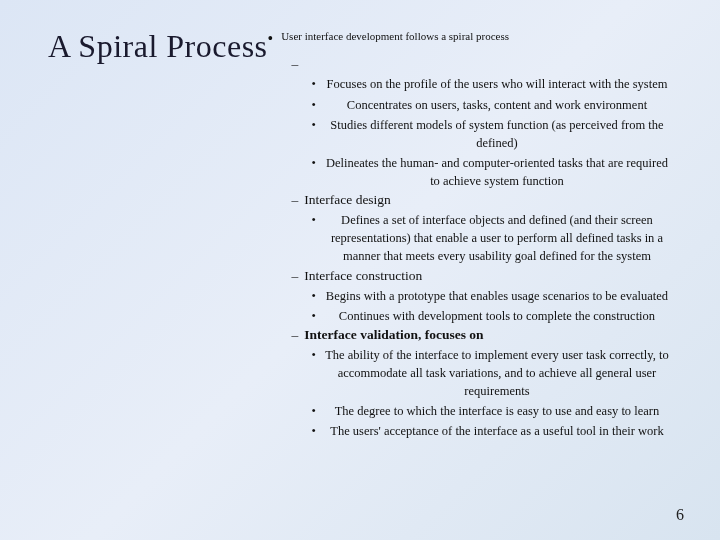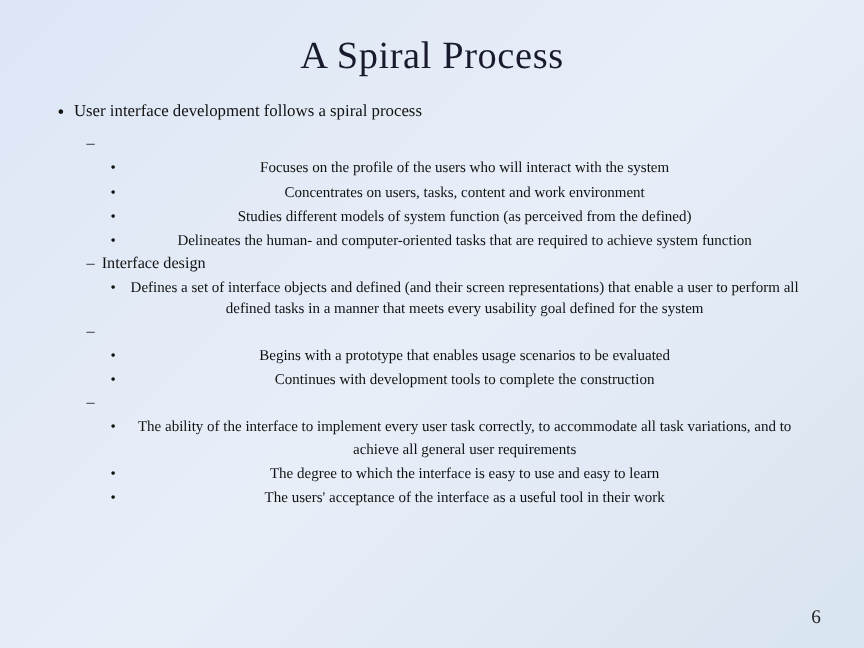--- a/index.html
+++ b/index.html
@@ -9,21 +9,20 @@
       background: linear-gradient(135deg, #dce6f5 0%, #e8eef8 50%, #d8e4f0 100%);
       font-family: Georgia, 'Times New Roman', serif;
       overflow: hidden;
       position: relative;
     }
     .slide {
       width: 720px;
       height: 540px;
       padding: 28px 48px 24px 48px;
       display: flex;
-      flex-direction: column;
     }
     .title {
       text-align: center;
       font-size: 32px;
       font-weight: normal;
       color: #1a1a2e;
       margin-bottom: 18px;
       letter-spacing: 0.5px;
     }
     .content {
@@ -36,21 +35,21 @@
       align-items: flex-start;
       margin-bottom: 6px;
     }
     .main-bullet-dot {
       font-size: 16px;
       margin-right: 8px;
       line-height: 1.4;
       flex-shrink: 0;
     }
     .main-bullet-text {
-      font-size: 14px;
+      font-size: 11px;
       line-height: 1.5;
     }
     .sub-section {
       margin-left: 24px;
       margin-top: 4px;
       margin-bottom: 4px;
     }
     .sub-heading {
       font-size: 13.5px;
       margin-bottom: 3px;
@@ -131,34 +130,36 @@
       </div>
       <div class="sub-items">
         <div class="sub-item">
           <span class="sub-dot">•</span>
           <span class="sub-item-text">Defines a set of interface <span class="underline">objects</span> and <span class="underline">defined</span> (and their screen representations) that enable a user to perform all defined tasks in a manner that meets every usability goal defined for the system</span>
         </div>
       </div>
 
       <div class="sub-heading">
         <span class="dash">–</span>
+        <span>Interface construction</span>
       </div>
       <div class="sub-items">
         <div class="sub-item">
           <span class="sub-dot">•</span>
           <span class="sub-item-text">Begins with a prototype that enables usage scenarios to be evaluated</span>
         </div>
         <div class="sub-item">
           <span class="sub-dot">•</span>
           <span class="sub-item-text">Continues with development tools to complete the construction</span>
         </div>
       </div>
 
       <div class="sub-heading">
         <span class="dash">–</span>
+        <span><strong>Interface validation, focuses on</strong></span>
       </div>
       <div class="sub-items">
         <div class="sub-item">
           <span class="sub-dot">•</span>
           <span class="sub-item-text">The ability of the interface to implement every user task correctly, to accommodate all task variations, and to achieve all general user requirements</span>
         </div>
         <div class="sub-item">
           <span class="sub-dot">•</span>
           <span class="sub-item-text">The degree to which the interface is easy to use and easy to learn</span>
         </div>

